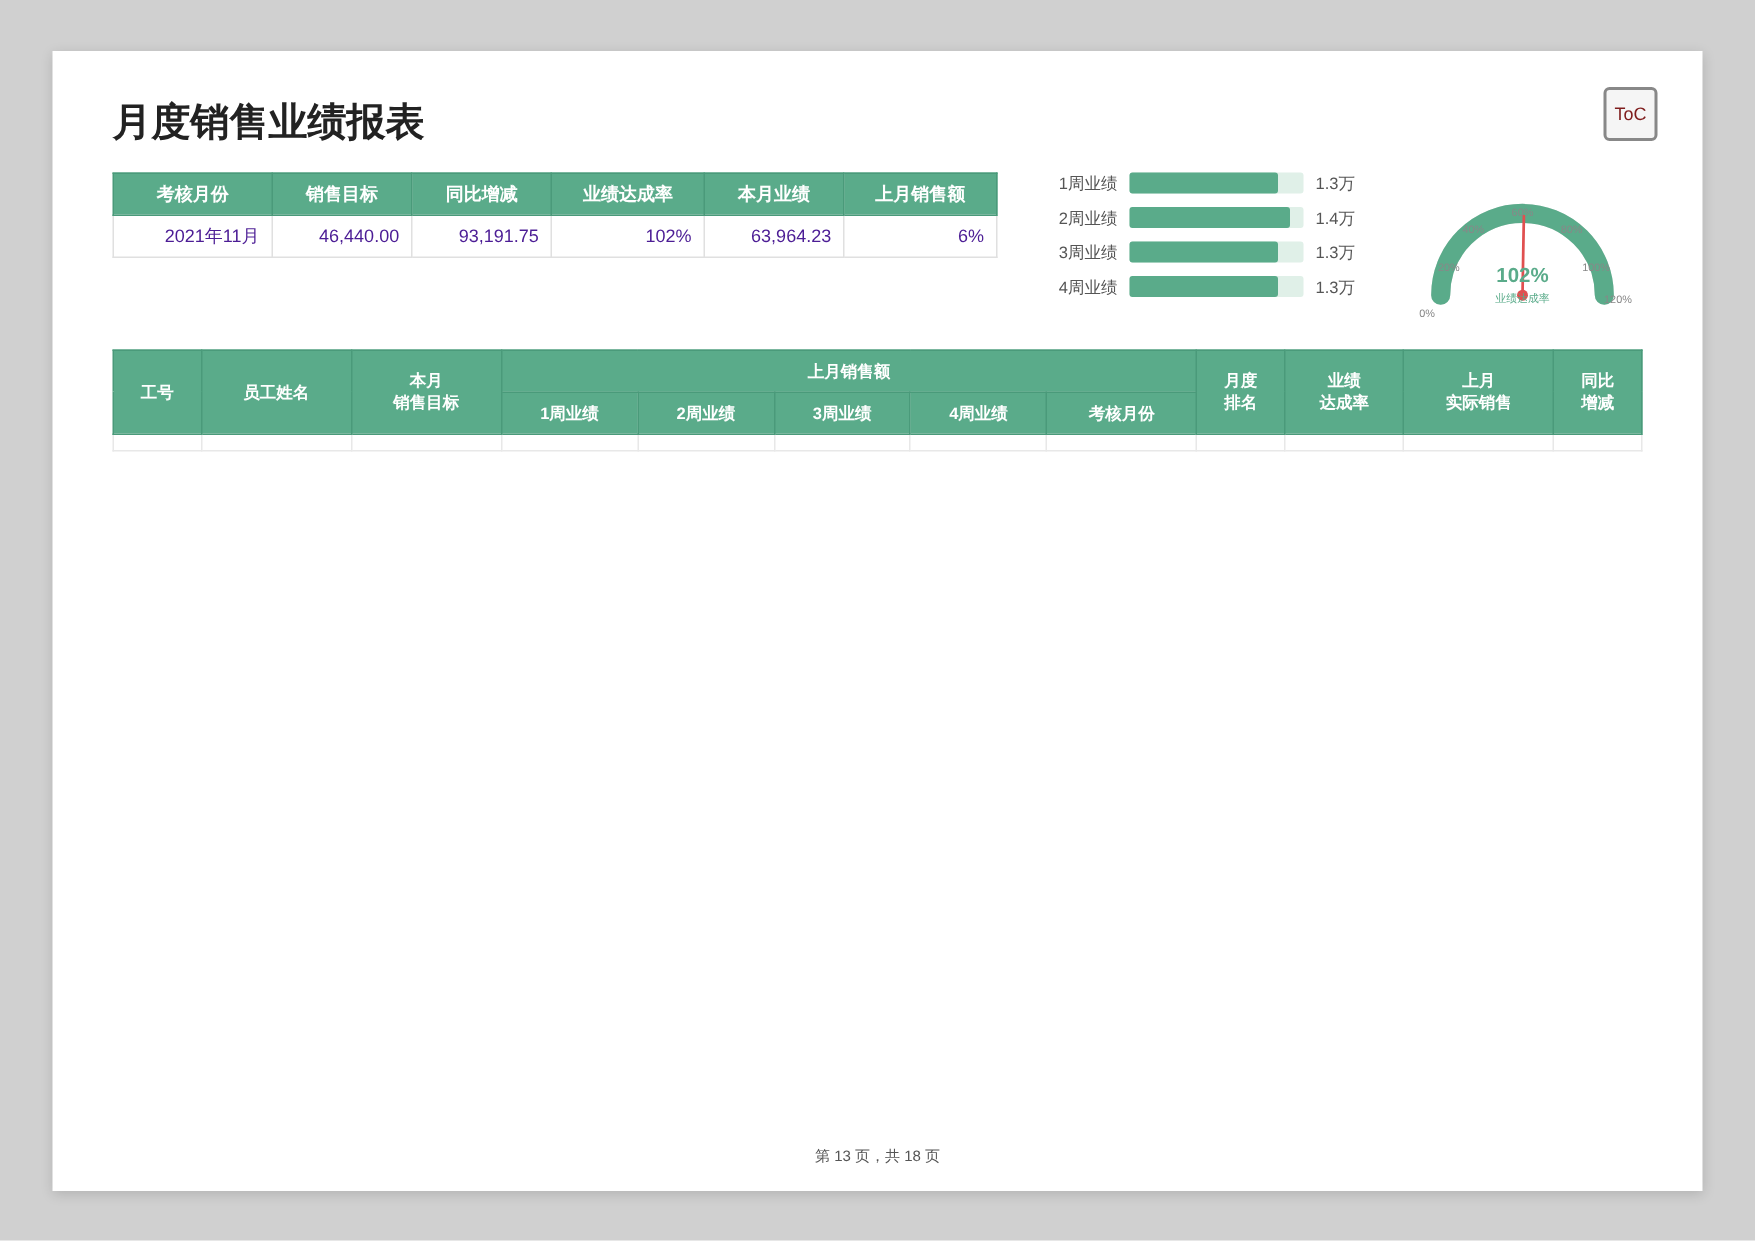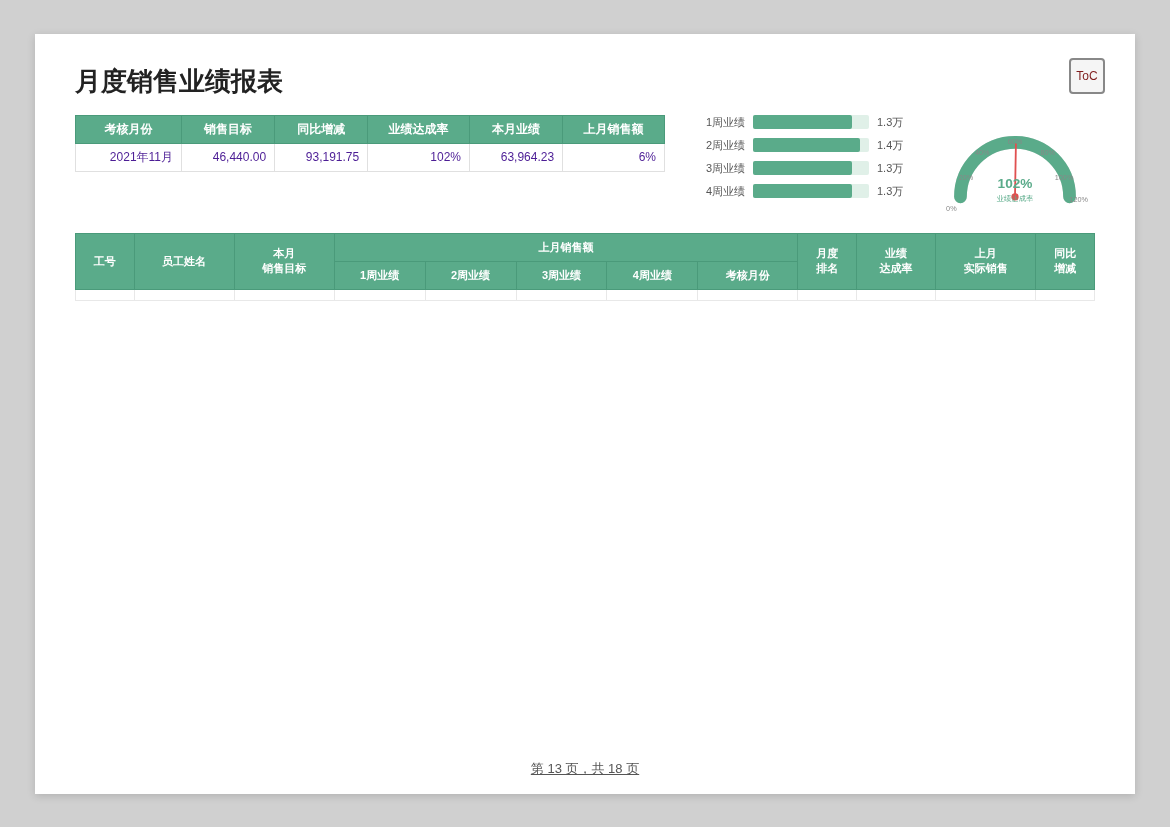--- a/index.html
+++ b/index.html
@@ -132,23 +132,22 @@
     .main-table tr:nth-child(even) td {
       background: #f5f9f7;
     }
     
     .page-footer {
       position: absolute;
       bottom: 16px;
       left: 0;
       right: 0;
       text-align: center;
-      font-size: 13px;
+      font-size: 10px;
       color: #555;
-      text-decoration: underline;
     }
     
     .toc-btn {
       position: absolute;
       top: 24px;
       right: 30px;
       width: 36px;
       height: 36px;
       border: 2px solid #888;
       border-radius: 4px;

